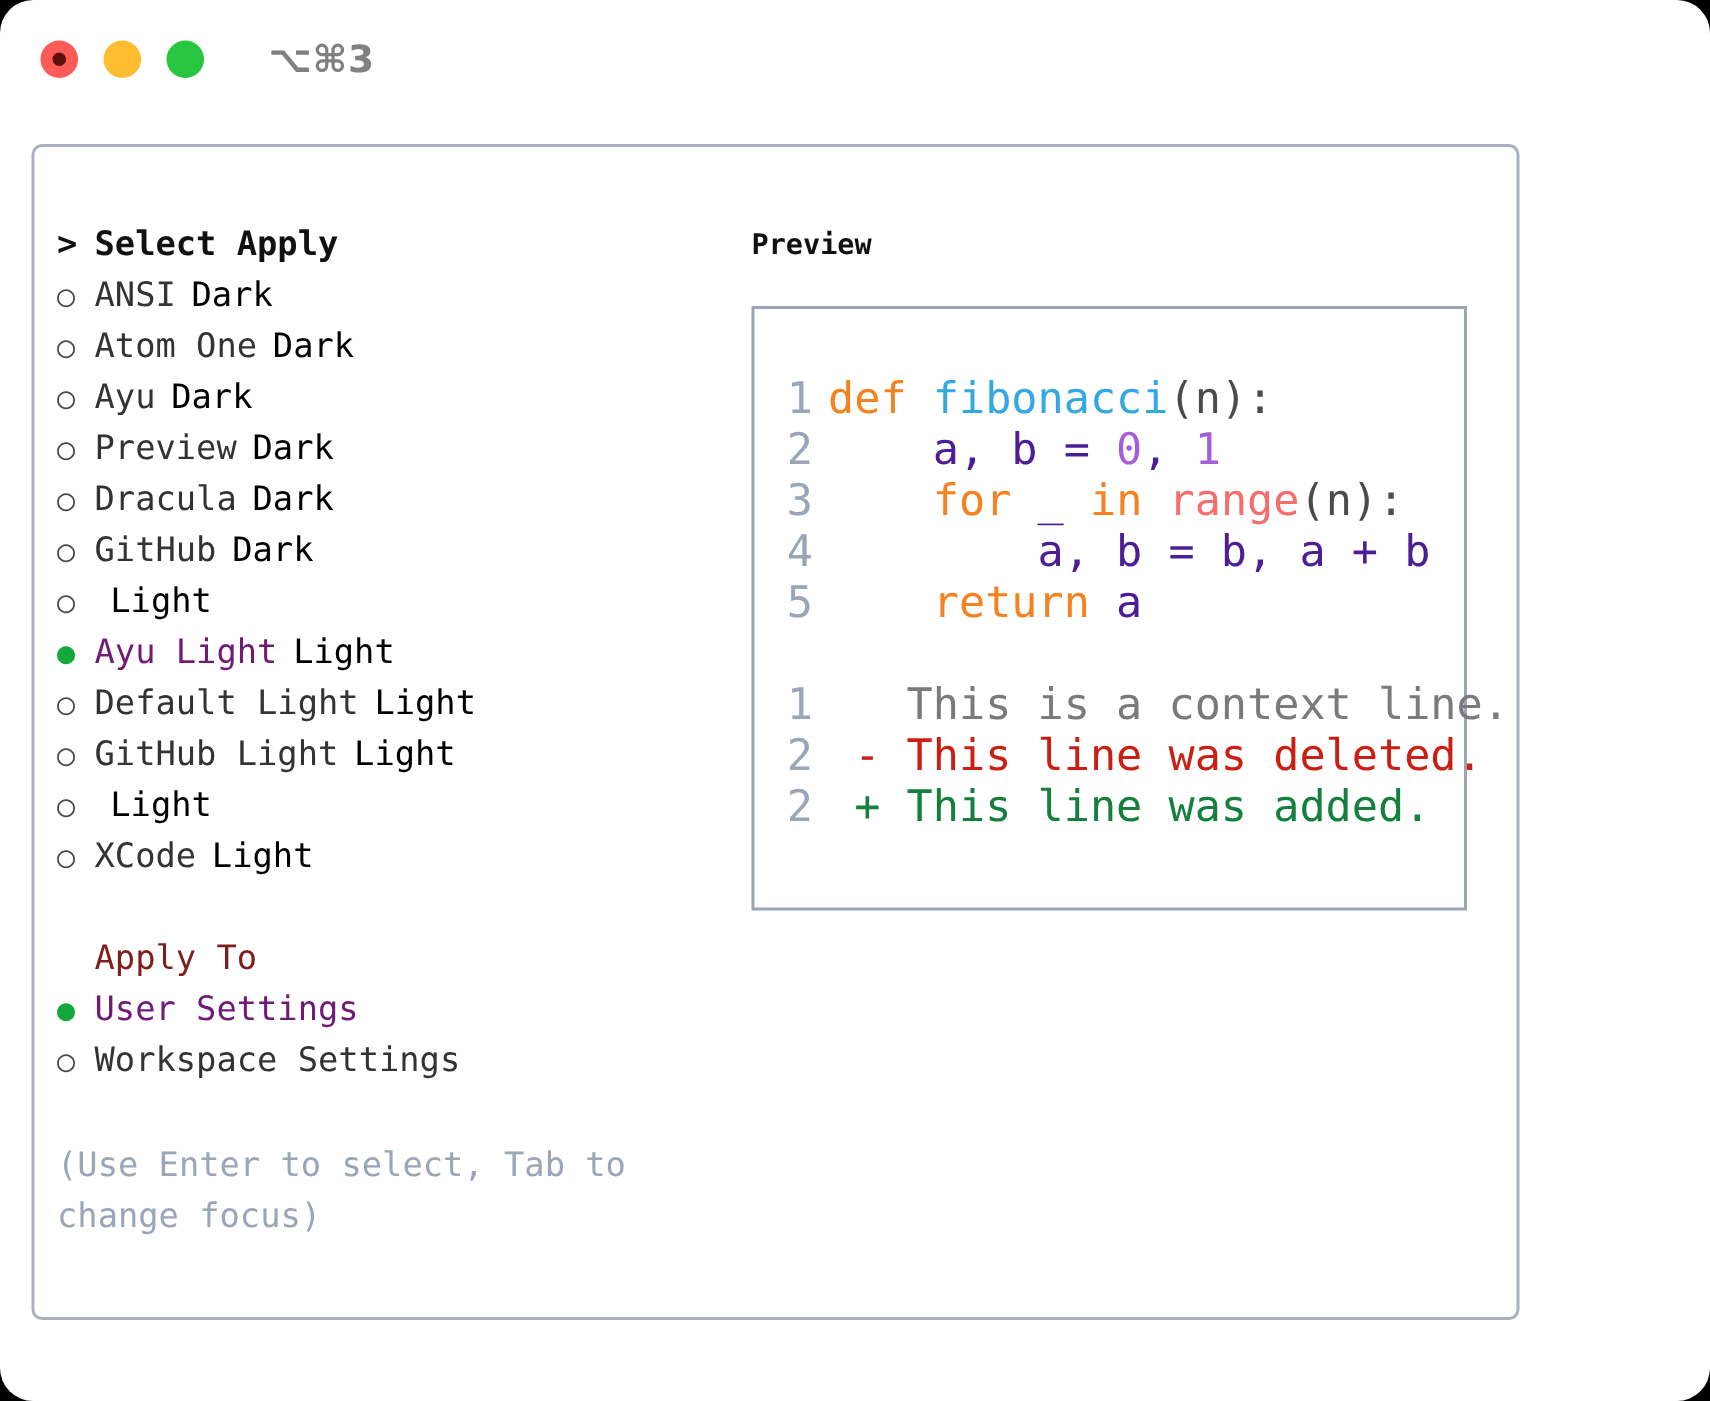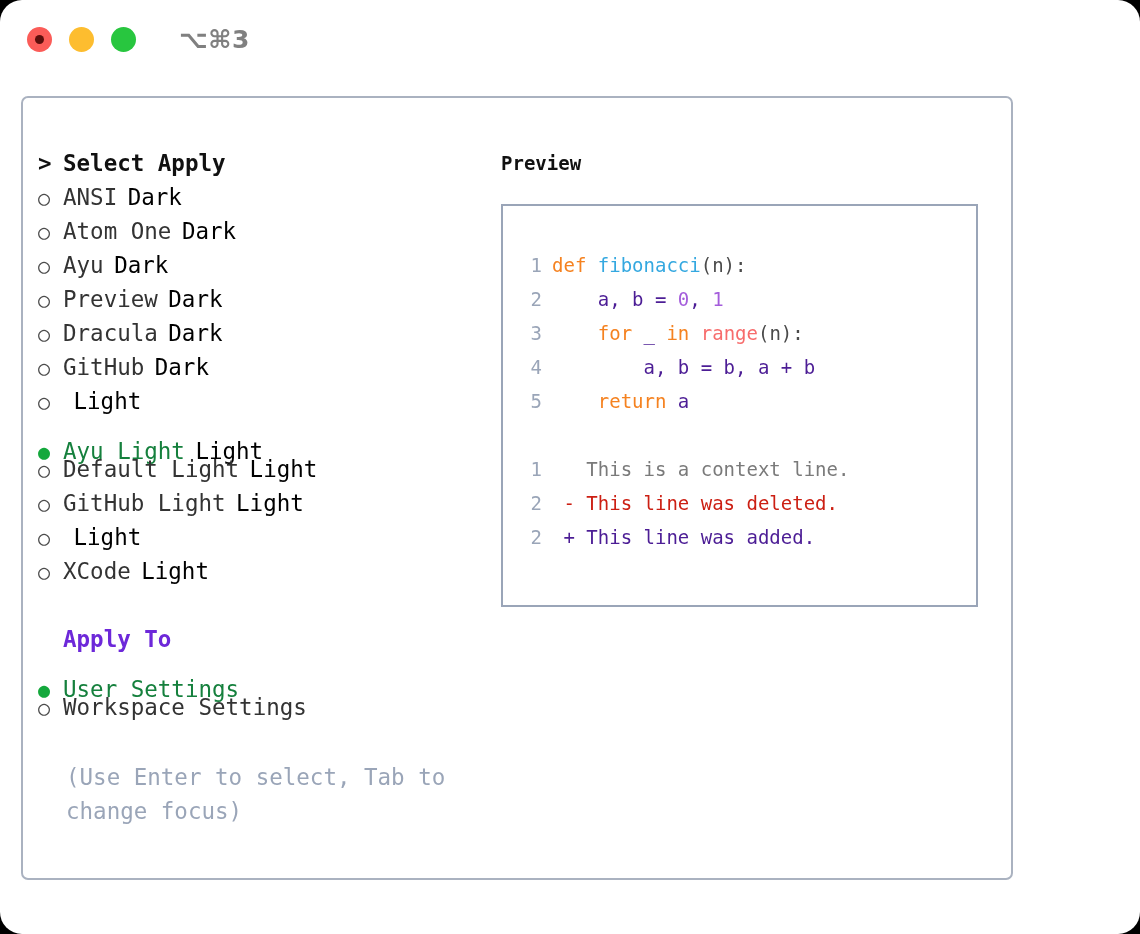--- a/index.html
+++ b/index.html
@@ -117,43 +117,42 @@
     width: 25px;
     flex: 0 0 25px;
     font-size: 20px;
     color: #4b4b4b;
   }
   .bullet.sel {
     color: #14a83c;
   }
 
   .item-name { color: #333333; }
-  .item-name.sel { color: #15803d; margin-top: 16px; }
+  .item-name.sel { color: #701a75; }
   .item-tag {
     color: #000000;
     margin-left: 10.5px;
   }
 
   .plain-head {
     padding-left: 25px;
-    color: #6d28d9;
-    font-weight: 700;
+    color: #7f1d1d;
+    font-weight: 400;
   }
 
   .spacer-row { height: 34px; }
 
   .hint {
     position: absolute;
     left: 15px;
     top: 662px;
     width: 412px;
     color: #9aa5b8;
     font-size: 22.5px;
     line-height: 34px;
-    margin-left: 28px;
   }
 
   
   .right-col {
     position: absolute;
     left: 478px;
     top: 48px;
     width: 490px;
   }
   .preview-title {
@@ -171,42 +170,42 @@
     height: 403px;
     border: 2px solid #9aa5b8;
     box-sizing: border-box;
     background: #ffffff;
   }
 
   .code {
     position: absolute;
     left: 11px;
     top: 42px;
-    font-size: 19px;
+    font-size: 29px;
     line-height: 34px;
     white-space: pre;
   }
   .code .ln {
     display: inline-block;
     width: 28px;
     color: #9aa5b8;
     text-align: right;
   }
   .code .body { margin-left: 10px; }
 
   .tok-kw    { color: #f58220; }
   .tok-fn    { color: #34a8e0; }
   .tok-num   { color: #a45ddb; }
   .tok-builtin { color: #f76c6c; text-align: center; }
   .tok-plain { color: #4c1d95; }
   .tok-punct { color: #4b4b4b; }
 
   .diff-ctx { color: #7a7a7a; }
   .diff-del { color: #cc1f13; }
-  .diff-add { color: #4c1d95; }
+  .diff-add { color: #15803d; }
 
   .code-gap { height: 34px; }
 </style>
 </head>
 <body>
 
 <div class="window">
 
   <div class="titlebar">
     <div class="traffic-lights">

